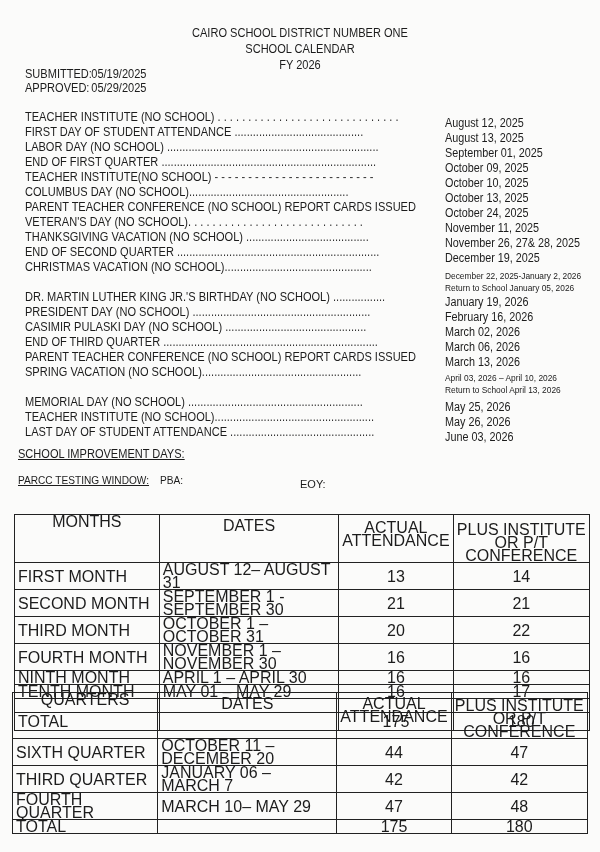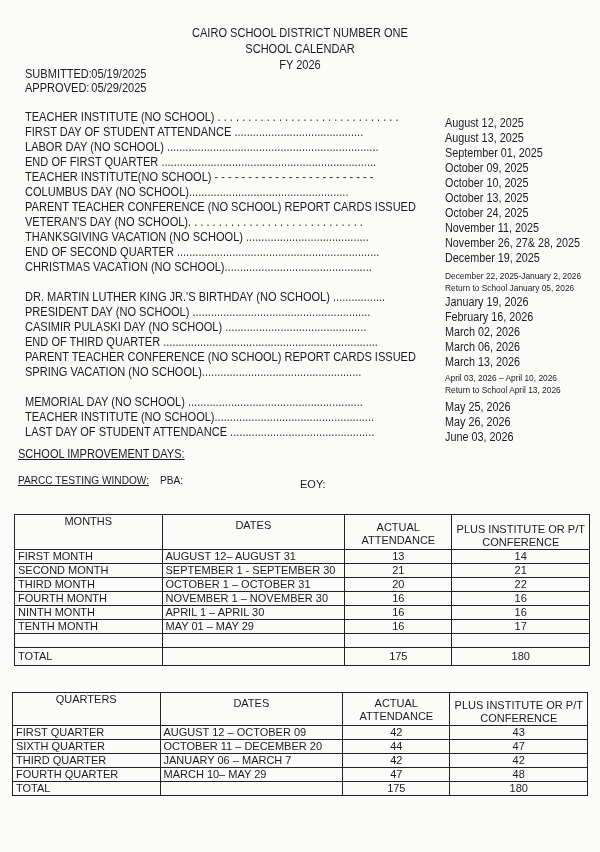--- a/index.html
+++ b/index.html
@@ -12,21 +12,21 @@
   .meta .lbl { display: inline-block; width: 72px; }
   .ev { position: absolute; left: 25px; font-size: 12px; line-height: 15px; white-space: nowrap; transform: scaleX(0.92); transform-origin: left; }
   .ev .leader { letter-spacing: 0px; color: #333; }
   .dt { position: absolute; left: 445px; font-size: 12px; line-height: 15px; white-space: nowrap; transform: scaleX(0.9); transform-origin: left; }
   .dt.small { font-size: 9.5px; transform: scaleX(0.88); }
   .sec { position: absolute; left: 18px; font-size: 12px; text-decoration: underline; transform: scaleX(0.92); transform-origin: left; }
   .sec2 { position: absolute; left: 18px; top: 474px; font-size: 11px; transform: scaleX(0.92); transform-origin: left; white-space: nowrap; }
   .sec2 u { text-decoration: underline; }
   .sec2 .pba { margin-left: 12px; }
   .eoy { position: absolute; left: 300px; top: 478px; font-size: 11px; }
-  table { position: absolute; border-collapse: collapse; font-size: 11px; border-radius: 31px; }
+  table { position: absolute; border-collapse: collapse; font-size: 16px; border-radius: 31px; }
   td, th { border: 1px solid #222; padding: 0 3px; line-height: 13px; font-weight: normal; }
   th { text-align: center; vertical-align: top; }
   td.num { text-align: center; }
   .t1 { left: 14px; top: 514px; width: 576px; }
   .t2 { left: 12px; top: 692px; width: 576px; }
   .c1 { width: 140px; } .c2 { width: 175px; text-align: center; } .c3 { width: 100px; } .c4 { width: 130px; }
 </style>
 </head>
 <body>
 
@@ -159,26 +159,20 @@
   <thead>
     <tr style="height:32px;">
       <th class="c1">QUARTERS</th>
       <th class="c2" style="padding-top:4px;">DATES</th>
       <th class="c3" style="padding-top:4px;">ACTUAL ATTENDANCE</th>
       <th class="c4" style="padding-top:6px;">PLUS INSTITUTE OR P/T CONFERENCE</th>
     </tr>
   </thead>
   <tbody id="quarters-body">
       <tr style="height: 14px;">
-        <td>FIRST QUARTER</td>
-        <td>AUGUST 12 – OCTOBER  09</td>
-        <td class="num">42</td>
-        <td class="num">43</td>
-      </tr>
-      <tr style="height: 14px;">
         <td>SIXTH QUARTER</td>
         <td>OCTOBER 11 – DECEMBER 20</td>
         <td class="num">44</td>
         <td class="num">47</td>
       </tr>
       <tr style="height: 14px;">
         <td>THIRD QUARTER</td>
         <td>JANUARY 06 – MARCH 7</td>
         <td class="num">42</td>
         <td class="num">42</td>

